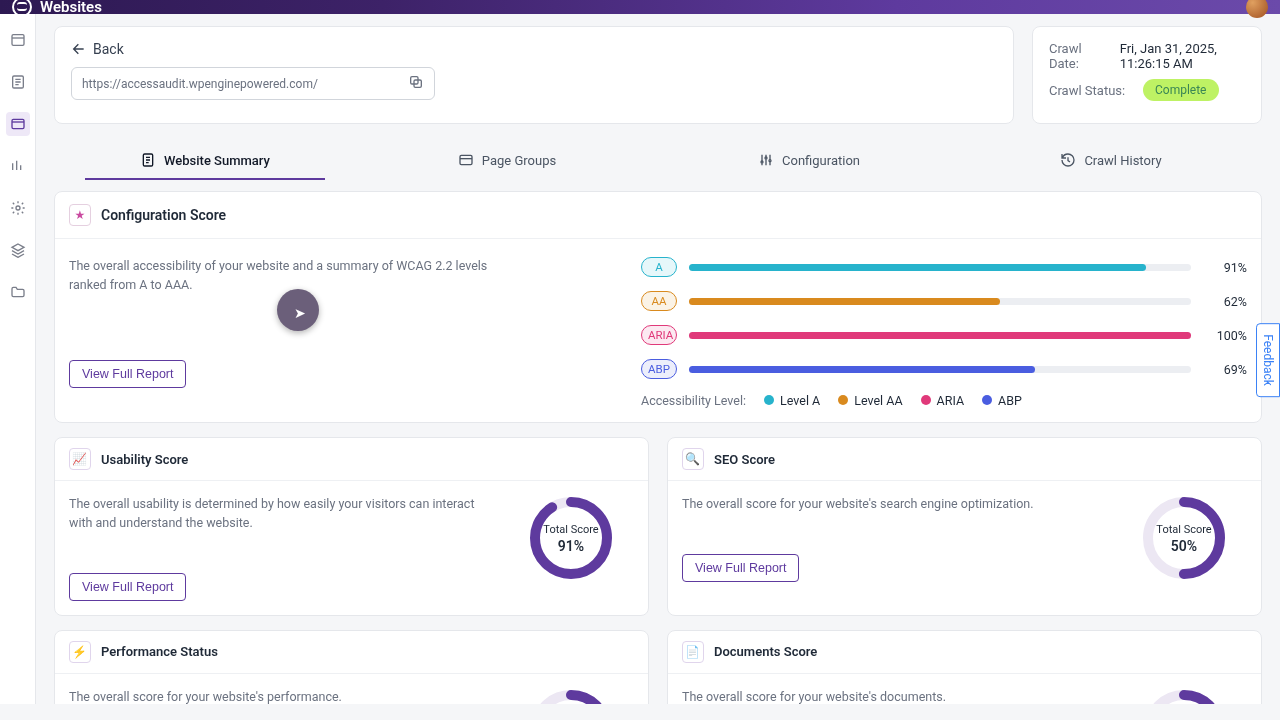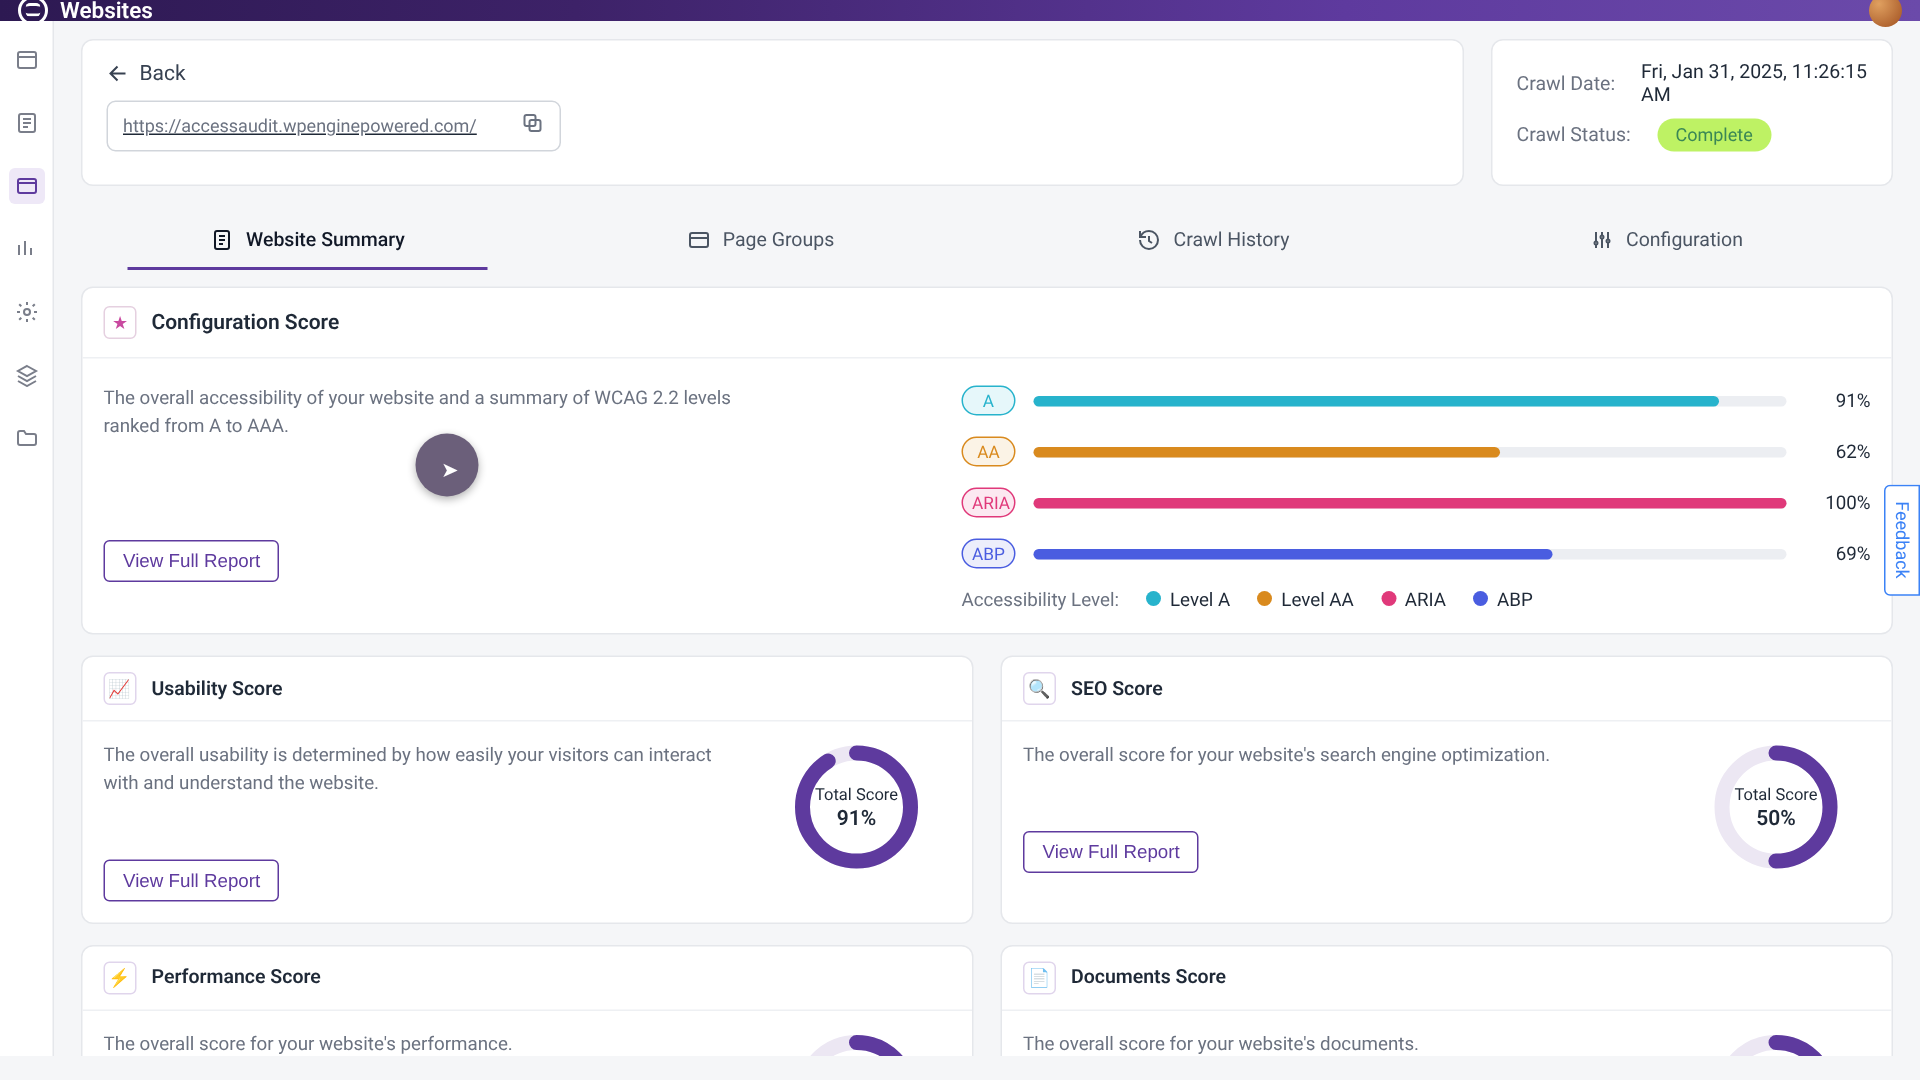--- a/index.html
+++ b/index.html
@@ -12,24 +12,24 @@
 .topbar .avatar { margin-left: auto; width: 22px; height: 22px; border-radius: 50%; background: radial-gradient(circle at 30% 30%, #e0a060, #a05020); }
 .shell { display: flex; height: calc(100vh - 30px); }
 .sidebar { width: 36px; background: #fff; border-right: 1px solid #e5e7eb; display: flex; flex-direction: column; align-items: center; padding-top: 14px; gap: 18px; }
 .sidebar .sb-item { width: 24px; height: 24px; display: flex; align-items: center; justify-content: center; border-radius: 4px; cursor: pointer; color: #7a7e8a;}
 .sidebar .sb-item.active { background: #eee8f7; color: #5e3a9e; }
 .main { flex: 1; overflow-y: auto; padding: 12px 18px 18px 18px; }
 .toprow { display: flex; gap: 18px; }
 .card { background: #fff; border: 1px solid #e5e7eb; border-radius: 8px; }
 .navcard { flex: 1; padding: 14px 16px 18px 16px; }
 .back { display: flex; align-items: center; gap: 6px; color: #374151; font-size: 14px; cursor: pointer; margin-bottom: 10px; }
-.urlbox { display: flex; align-items: center; border: 1px solid #d1d5db; border-radius: 6px; padding: 6px 10px; width: 303px; background: #fff; text-decoration: underline; }
+.urlbox { display: flex; align-items: center; border: 1px solid #d1d5db; border-radius: 6px; padding: 6px 10px; width: 364px; background: #fff; }
 .urlbox span.url { flex: 1; color: #6b7280; font-size: 12px; }
 .copy-ic { color: #6b7280; cursor: pointer; }
-.crawlcard { width: 268px; padding: 14px 16px; font-size: 13px; }
+.crawlcard { width: 230px; padding: 14px 16px; font-size: 13px; }
 .crawlcard .row { display: flex; gap: 10px; margin-bottom: 8px; align-items: center;}
 .crawlcard .lbl { color: #6b7280; width: 84px;}
 .status-pill { background: #bef264; color: #3a8755; padding: 4px 12px; border-radius: 12px; font-size: 12px;}
 .tabs { display: flex; margin-top: 16px; border-bottom: 1px solid transparent; }
 .tabs .tab { flex: 1; text-align: center; padding: 12px 0; color: #4b5563; font-size: 13px; cursor: pointer; display:flex; align-items:center; justify-content:center; gap:8px; position: relative;}
 .tabs .tab.active { color: #111827; font-weight: 500; }
 .tabs .tab.active::after { content:''; position:absolute; bottom:0; left:50%; transform:translateX(-50%); width: 240px; height:2px; background:#5e3a9e;}
 .acc-card { margin-top: 10px; }
 .acc-head { display:flex; align-items:center; gap:10px; padding: 12px 14px; border-bottom: 1px solid #eef0f3;}
 .acc-head .ic { width:22px; height:22px; border:1px solid #e5d0e0; border-radius:4px; display:flex; align-items:center; justify-content:center; color:#c94aa0; font-size:12px;}
@@ -162,33 +162,33 @@
         </div>
       <div class="tab">
           <svg class="ic16" viewBox="0 0 24 24" fill="none" stroke="currentColor" stroke-width="2">
             <rect x="3" y="5" width="18" height="14" rx="2"></rect>
             <path d="M3 10h18"></path>
           </svg>
           <span>Page Groups</span>
         </div>
       <div class="tab">
           <svg class="ic16" viewBox="0 0 24 24" fill="none" stroke="currentColor" stroke-width="2">
-            <path d="M3 12a9 9 0 109-9 9 9 0 00-8.5 6M3 3v6h6"></path>
-            <path d="M12 8v5l3 2"></path>
-          </svg>
-          <span>Crawl History</span>
-        </div>
-      <div class="tab">
-          <svg class="ic16" viewBox="0 0 24 24" fill="none" stroke="currentColor" stroke-width="2">
             <path d="M6 4v10m0 3v3m6-16v4m0 3v9m6-16v8m0 3v5"></path>
             <circle cx="6" cy="15" r="1.5"></circle>
             <circle cx="12" cy="9" r="1.5"></circle>
             <circle cx="18" cy="13" r="1.5"></circle>
           </svg>
           <span>Configuration</span>
+        </div>
+      <div class="tab">
+          <svg class="ic16" viewBox="0 0 24 24" fill="none" stroke="currentColor" stroke-width="2">
+            <path d="M3 12a9 9 0 109-9 9 9 0 00-8.5 6M3 3v6h6"></path>
+            <path d="M12 8v5l3 2"></path>
+          </svg>
+          <span>Crawl History</span>
         </div>
     </div>
 
     <div class="card acc-card">
       <div class="acc-head">
         <div class="ic">★</div>
         <div class="title">Configuration Score</div>
       </div>
       <div class="acc-body">
         <div class="acc-left">
@@ -281,21 +281,21 @@
               </div>
           </div>
         </div>
       </div>
     </div>
 
     <div class="grid">
       <div class="card half">
         <div class="score-head">
             <div class="ic" style="color:#5e3a9e;">⚡</div>
-            <div class="title" style="font-weight:600;">Performance Score</div>
+            <div class="title" style="font-weight:600;">Performance Status</div>
           </div>
         <div class="score-body">
           <div class="score-left">
             <div class="acc-desc">The overall score for your website's performance.</div>
 
           </div>
           <div class="donut-wrap">
             <svg width="86" height="86">
                 <circle cx="43" cy="43" r="36" stroke="#ece7f3" stroke-width="10" fill="none"></circle>
                 <circle cx="43" cy="43" r="36" stroke="#5e3a9e" stroke-width="10" fill="none" stroke-dasharray="226" stroke-dashoffset="99" stroke-linecap="round"></circle>

